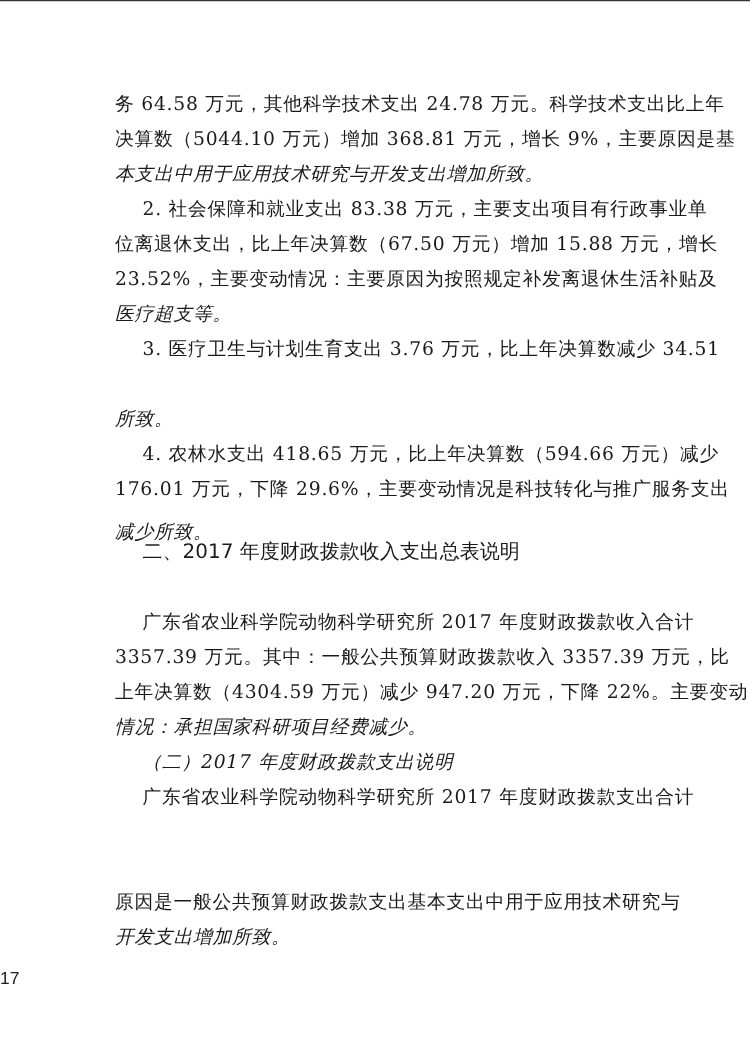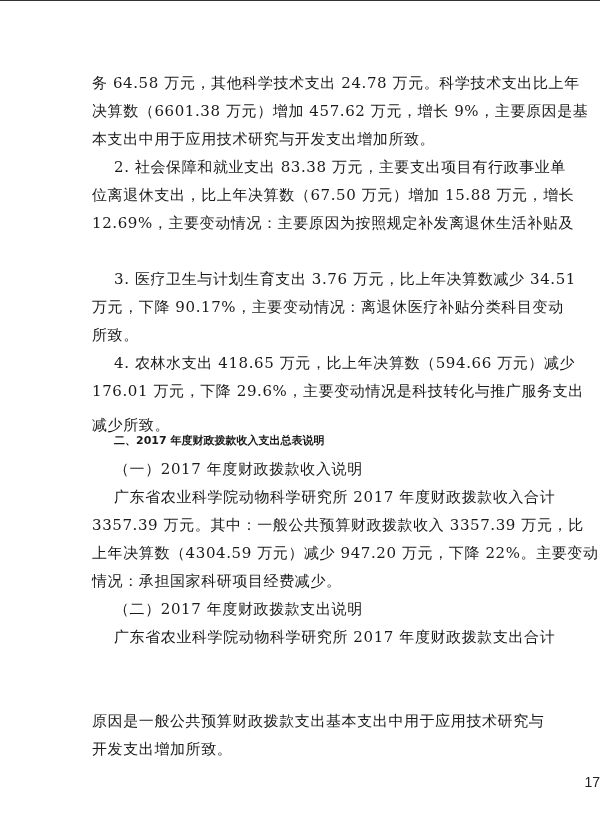--- a/index.html
+++ b/index.html
@@ -14,64 +14,63 @@
     line-height: 24px;
     font-family: "DejaVu Serif", "Liberation Serif", serif;
     font-size: 15px;
     color: #1a1a1a;
     white-space: nowrap;
     text-align: justify;
     text-align-last: justify;
     letter-spacing: 0.6px;
   }
   .line.indent { left: 114px; width: 391px; }
-  .line.last { text-align-last: left; }
+  .line.last { text-align-last: left; font-style: italic; }
   .line.heading {
     font-family: "DejaVu Sans", "Liberation Sans", sans-serif;
-    font-weight: bold;
-    font-size: 11px;
+    font-weight: normal;
+    font-size: 16px;
     letter-spacing: 0;
     text-align-last: left;
   }
   .pagenum {
     position: absolute;
     left: 0; width: 600px;
     top: 774px;
-    text-align: right;
+    text-align: left;
     font-family: "Liberation Sans", "DejaVu Sans", sans-serif;
     font-size: 14px;
     color: #222222;
   }
 </style>
 </head>
 <body>
 
 <div class="topline"></div>
 
 <div class="page">
 
   <div class="line" style="top:71px">务 64.58 万元，其他科学技术支出 24.78 万元。科学技术支出比上年</div>
-  <div class="line" style="top:99px">决算数（6601.38 万元）增加 457.62 万元，增长 9%，主要原因是基</div>
+  <div class="line" style="top:99px">决算数（5044.10 万元）增加 368.81 万元，增长 9%，主要原因是基</div>
   <div class="line last" style="top:127px">本支出中用于应用技术研究与开发支出增加所致。</div>
 
   <div class="line indent" style="top:155px">2. 社会保障和就业支出 83.38 万元，主要支出项目有行政事业单</div>
   <div class="line" style="top:183px">位离退休支出，比上年决算数（67.50 万元）增加 15.88 万元，增长</div>
-  <div class="line" style="top:211px">12.69%，主要变动情况：主要原因为按照规定补发离退休生活补贴及</div>
+  <div class="line" style="top:211px">23.52%，主要变动情况：主要原因为按照规定补发离退休生活补贴及</div>
+  <div class="line last" style="top:239px">医疗超支等。</div>
 
   <div class="line indent" style="top:267px">3. 医疗卫生与计划生育支出 3.76 万元，比上年决算数减少 34.51</div>
-  <div class="line" style="top:295px">万元，下降 90.17%，主要变动情况：离退休医疗补贴分类科目变动</div>
   <div class="line last" style="top:323px">所致。</div>
 
   <div class="line indent" style="top:351px">4. 农林水支出 418.65 万元，比上年决算数（594.66 万元）减少</div>
   <div class="line" style="top:379px">176.01 万元，下降 29.6%，主要变动情况是科技转化与推广服务支出</div>
   <div class="line last" style="top:413px">减少所致。</div>
 
   <div class="line indent heading" style="top:429px">二、2017 年度财政拨款收入支出总表说明</div>
 
-  <div class="line indent last" style="top:457px">（一）2017 年度财政拨款收入说明</div>
   <div class="line indent" style="top:485px">广东省农业科学院动物科学研究所 2017 年度财政拨款收入合计</div>
   <div class="line" style="top:513px">3357.39 万元。其中：一般公共预算财政拨款收入 3357.39 万元，比</div>
   <div class="line" style="top:541px">上年决算数（4304.59 万元）减少 947.20 万元，下降 22%。主要变动</div>
   <div class="line last" style="top:569px">情况：承担国家科研项目经费减少。</div>
 
   <div class="line indent last" style="top:597px">（二）2017 年度财政拨款支出说明</div>
   <div class="line indent" style="top:625px">广东省农业科学院动物科学研究所 2017 年度财政拨款支出合计</div>
   <div class="line last" style="top:737px">开发支出增加所致。</div>
   <div class="line" style="top:709px">原因是一般公共预算财政拨款支出基本支出中用于应用技术研究与</div>
 

